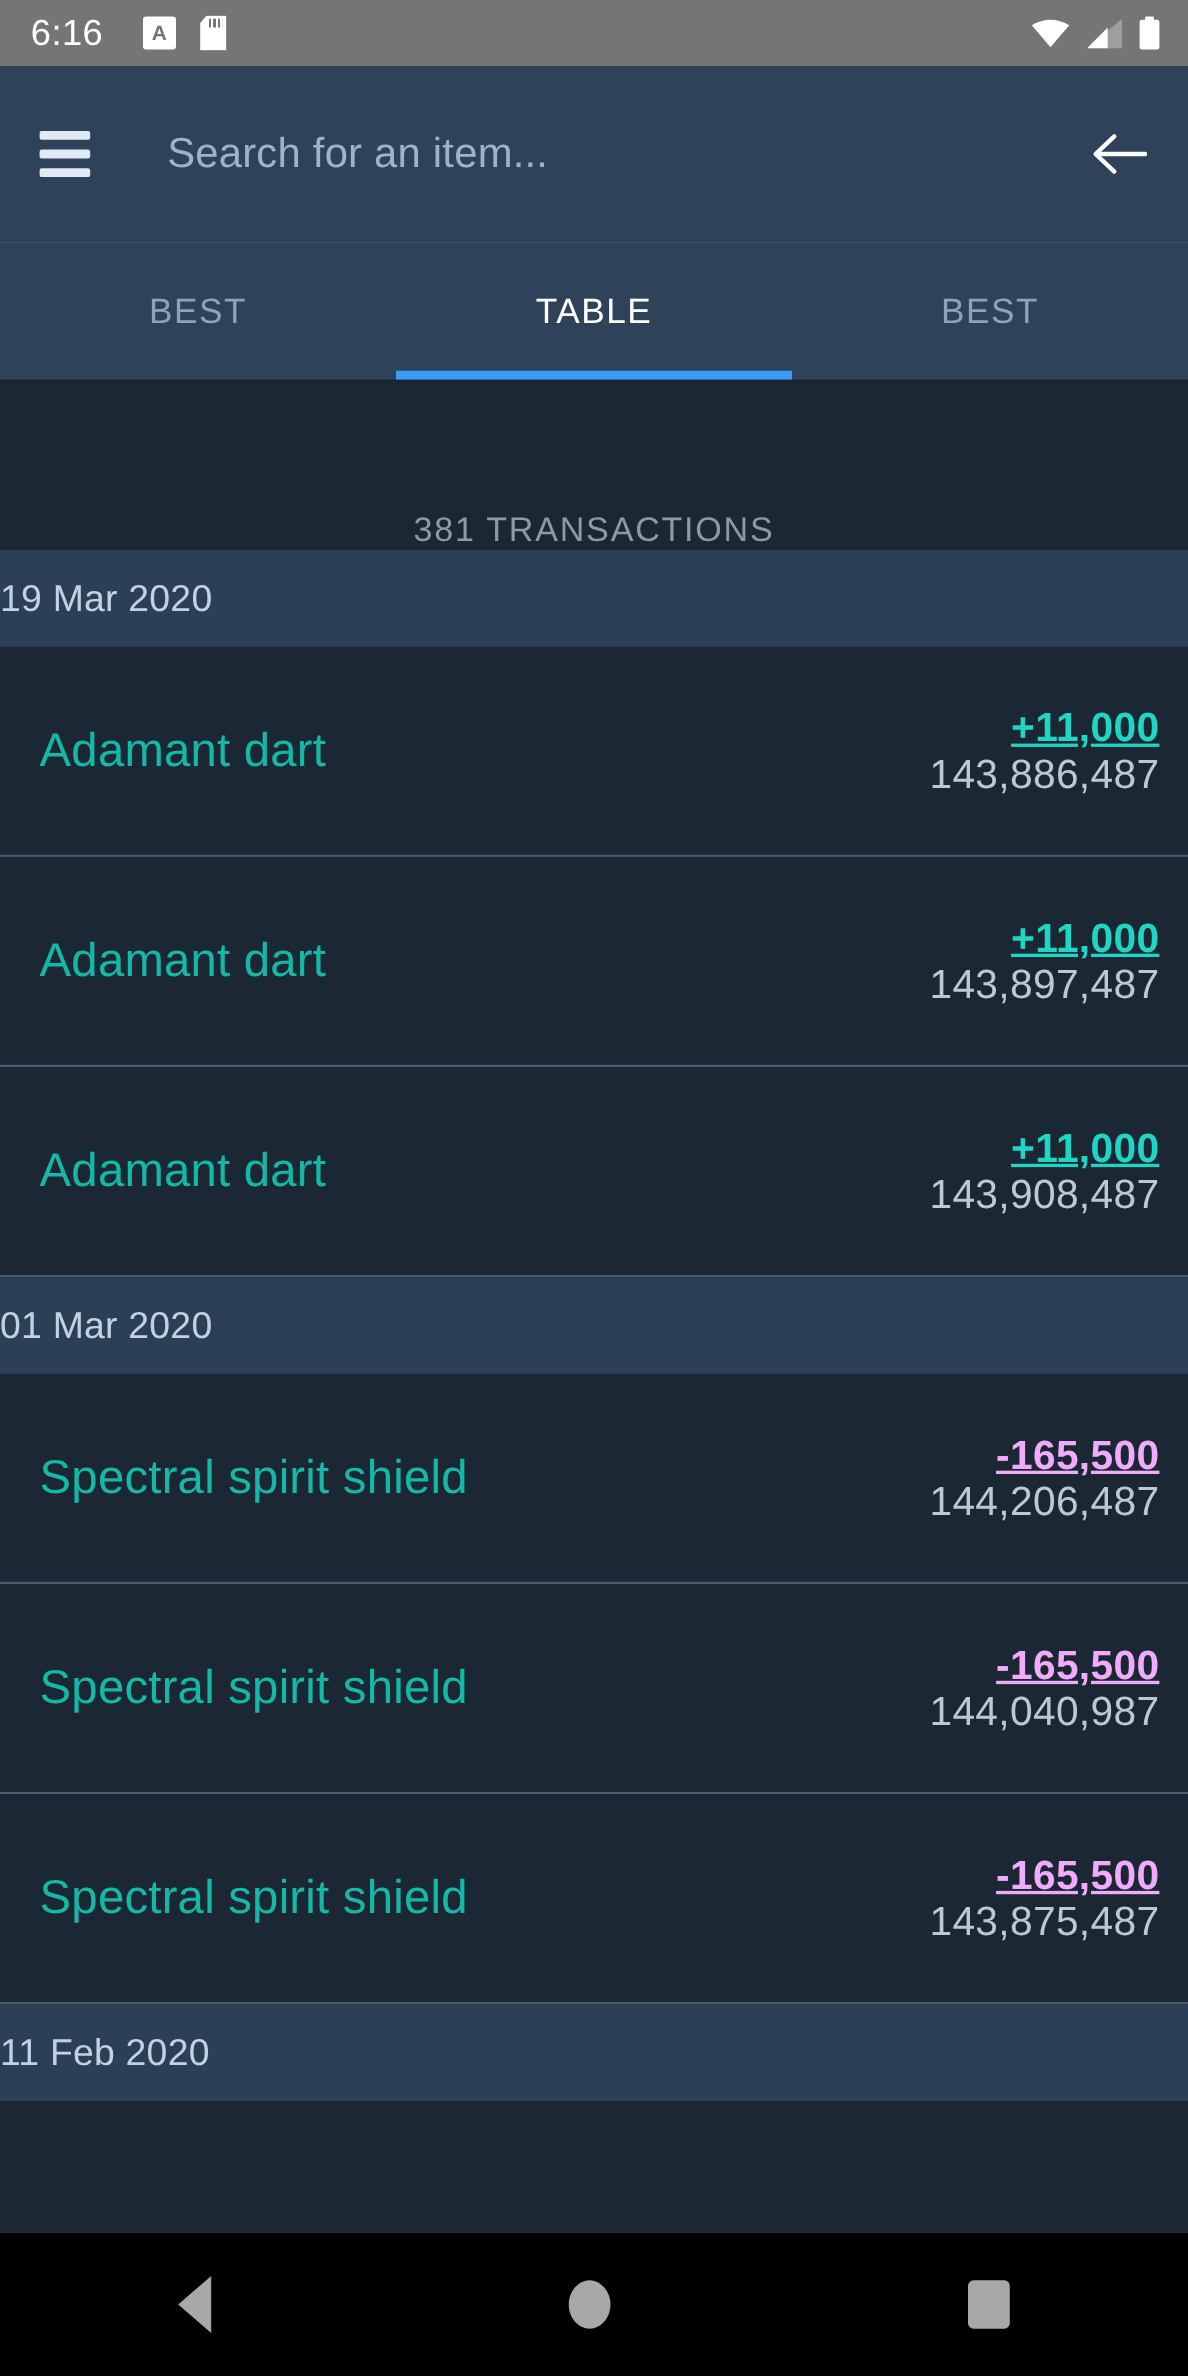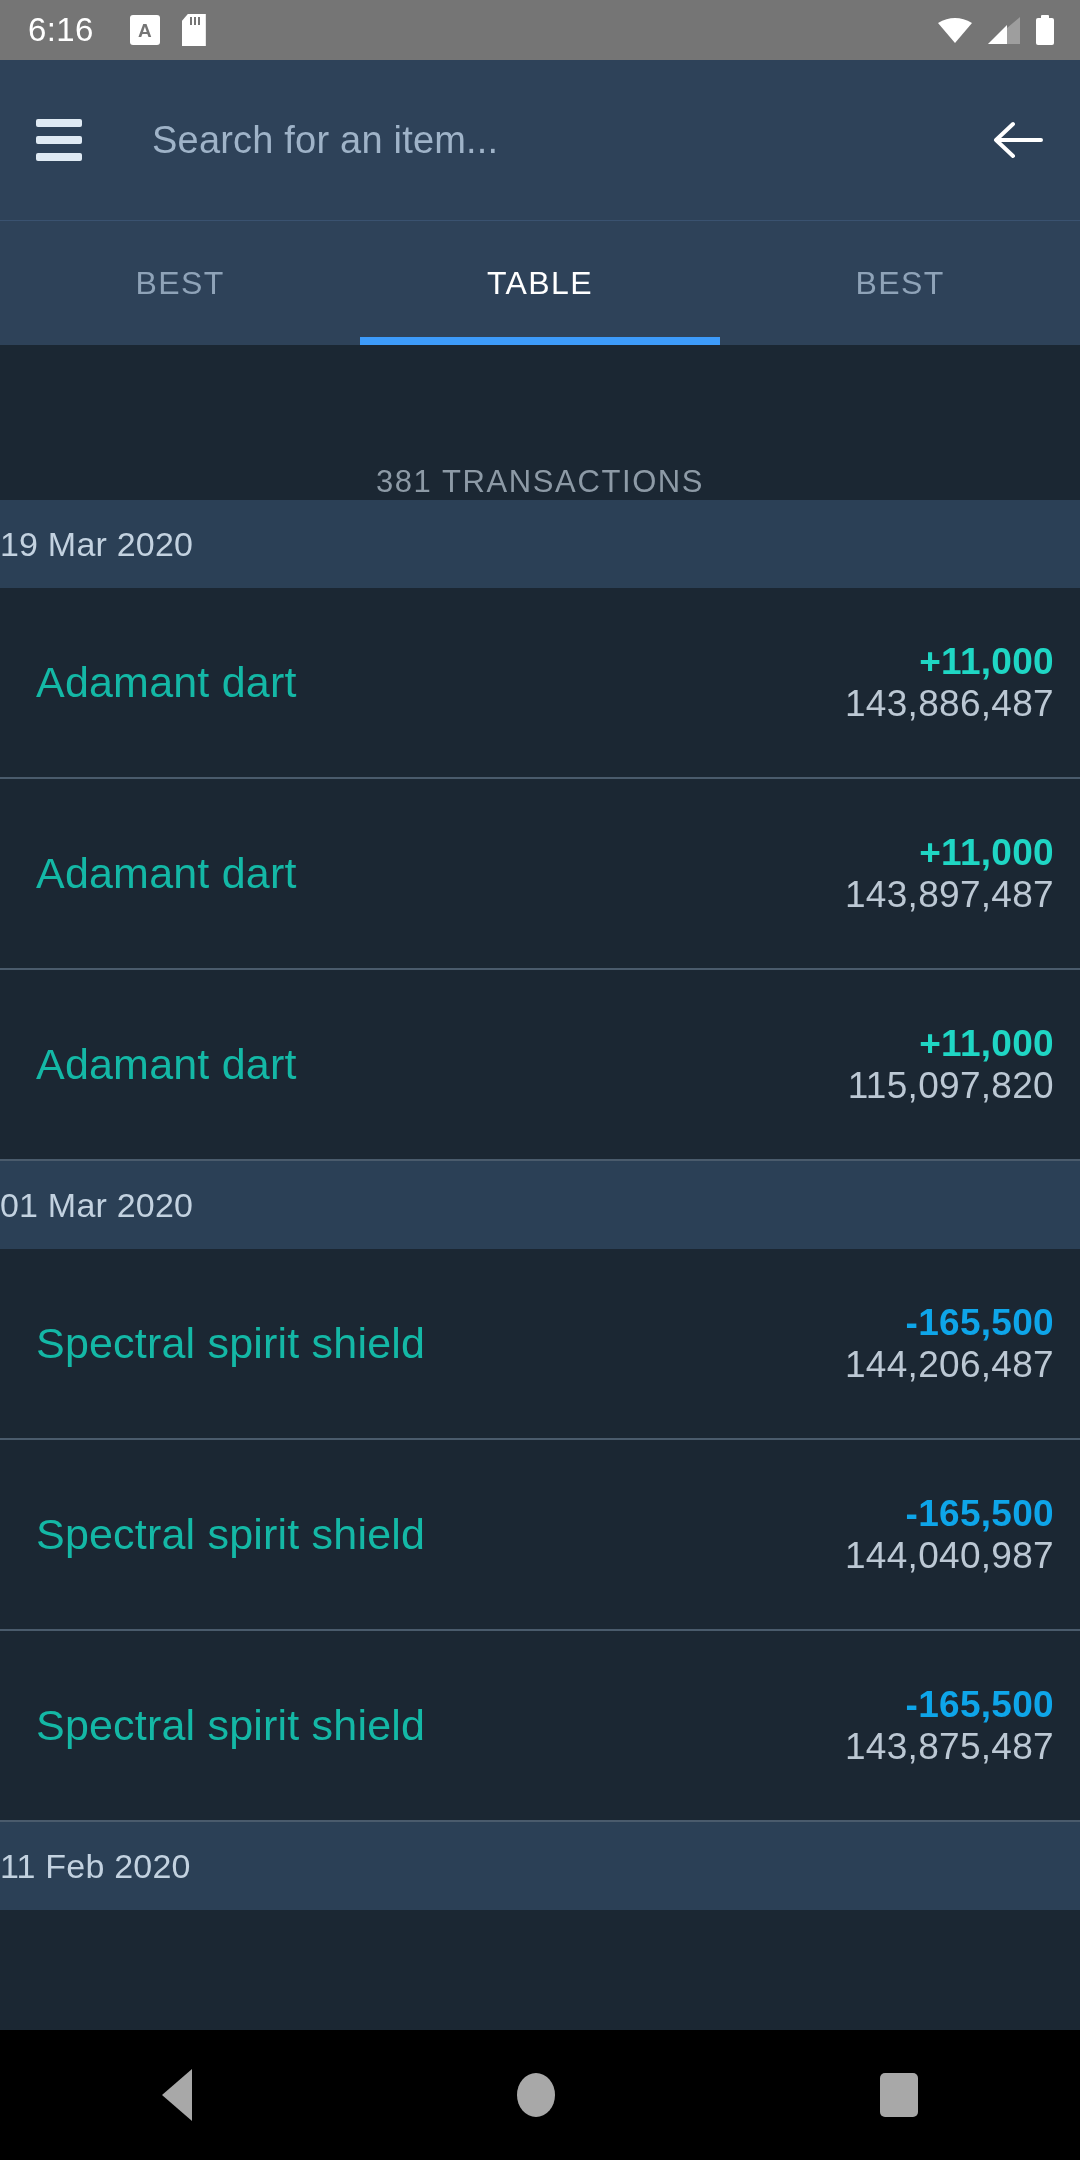--- a/index.html
+++ b/index.html
@@ -89,23 +89,23 @@
     height:191px; background:#1b2733;
     display:flex; align-items:center; justify-content:space-between;
     padding:0 26px 0 36px;
     border-bottom:2px solid #4a5b6c;
     position:relative;
   }
   .txn-name{
     font-size:43px; color:#14b8a6; letter-spacing:.2px; line-height:1;
   }
   .txn-values{ text-align:right; line-height:1.12; }
-  .txn-amount{ font-size:37px; font-weight:700; letter-spacing:.3px; display:block; }
+  .txn-amount{ font-size:37px; font-weight:700; letter-spacing:.3px; display:block;text-decoration:underline; }
   .txn-amount.positive{ color:#1fd6c4; }
-  .txn-amount.negative{ color:#0ea5e9; }
+  .txn-amount.negative{ color:#f0abfc; }
   .txn-balance{ font-size:37px; color:#bcc8d4; display:block; letter-spacing:.3px; }
 
   .txn-row.partial{
     height:130px; border-bottom:none; align-items:flex-end; overflow:hidden;
   }
 
   
   .nav-bar{
     position:absolute; bottom:0; left:0; width:1080px; height:130px;
     background:#000000; display:flex; align-items:center; justify-content:space-around;
@@ -188,21 +188,21 @@
       <span class="txn-name">Adamant dart</span>
       <span class="txn-values">
         <span class="txn-amount positive">+11,000</span>
         <span class="txn-balance">143,897,487</span>
       </span>
     </div>
     <div class="txn-row">
       <span class="txn-name">Adamant dart</span>
       <span class="txn-values">
         <span class="txn-amount positive">+11,000</span>
-        <span class="txn-balance">115,097,820</span>
+        <span class="txn-balance">143,908,487</span>
       </span>
     </div>
 
     <div class="date-header">
       <span class="date-text">01 Mar 2020</span>
     </div>
     <div class="txn-row">
       <span class="txn-name">Spectral spirit shield</span>
       <span class="txn-values">
         <span class="txn-amount negative">-165,500</span>

